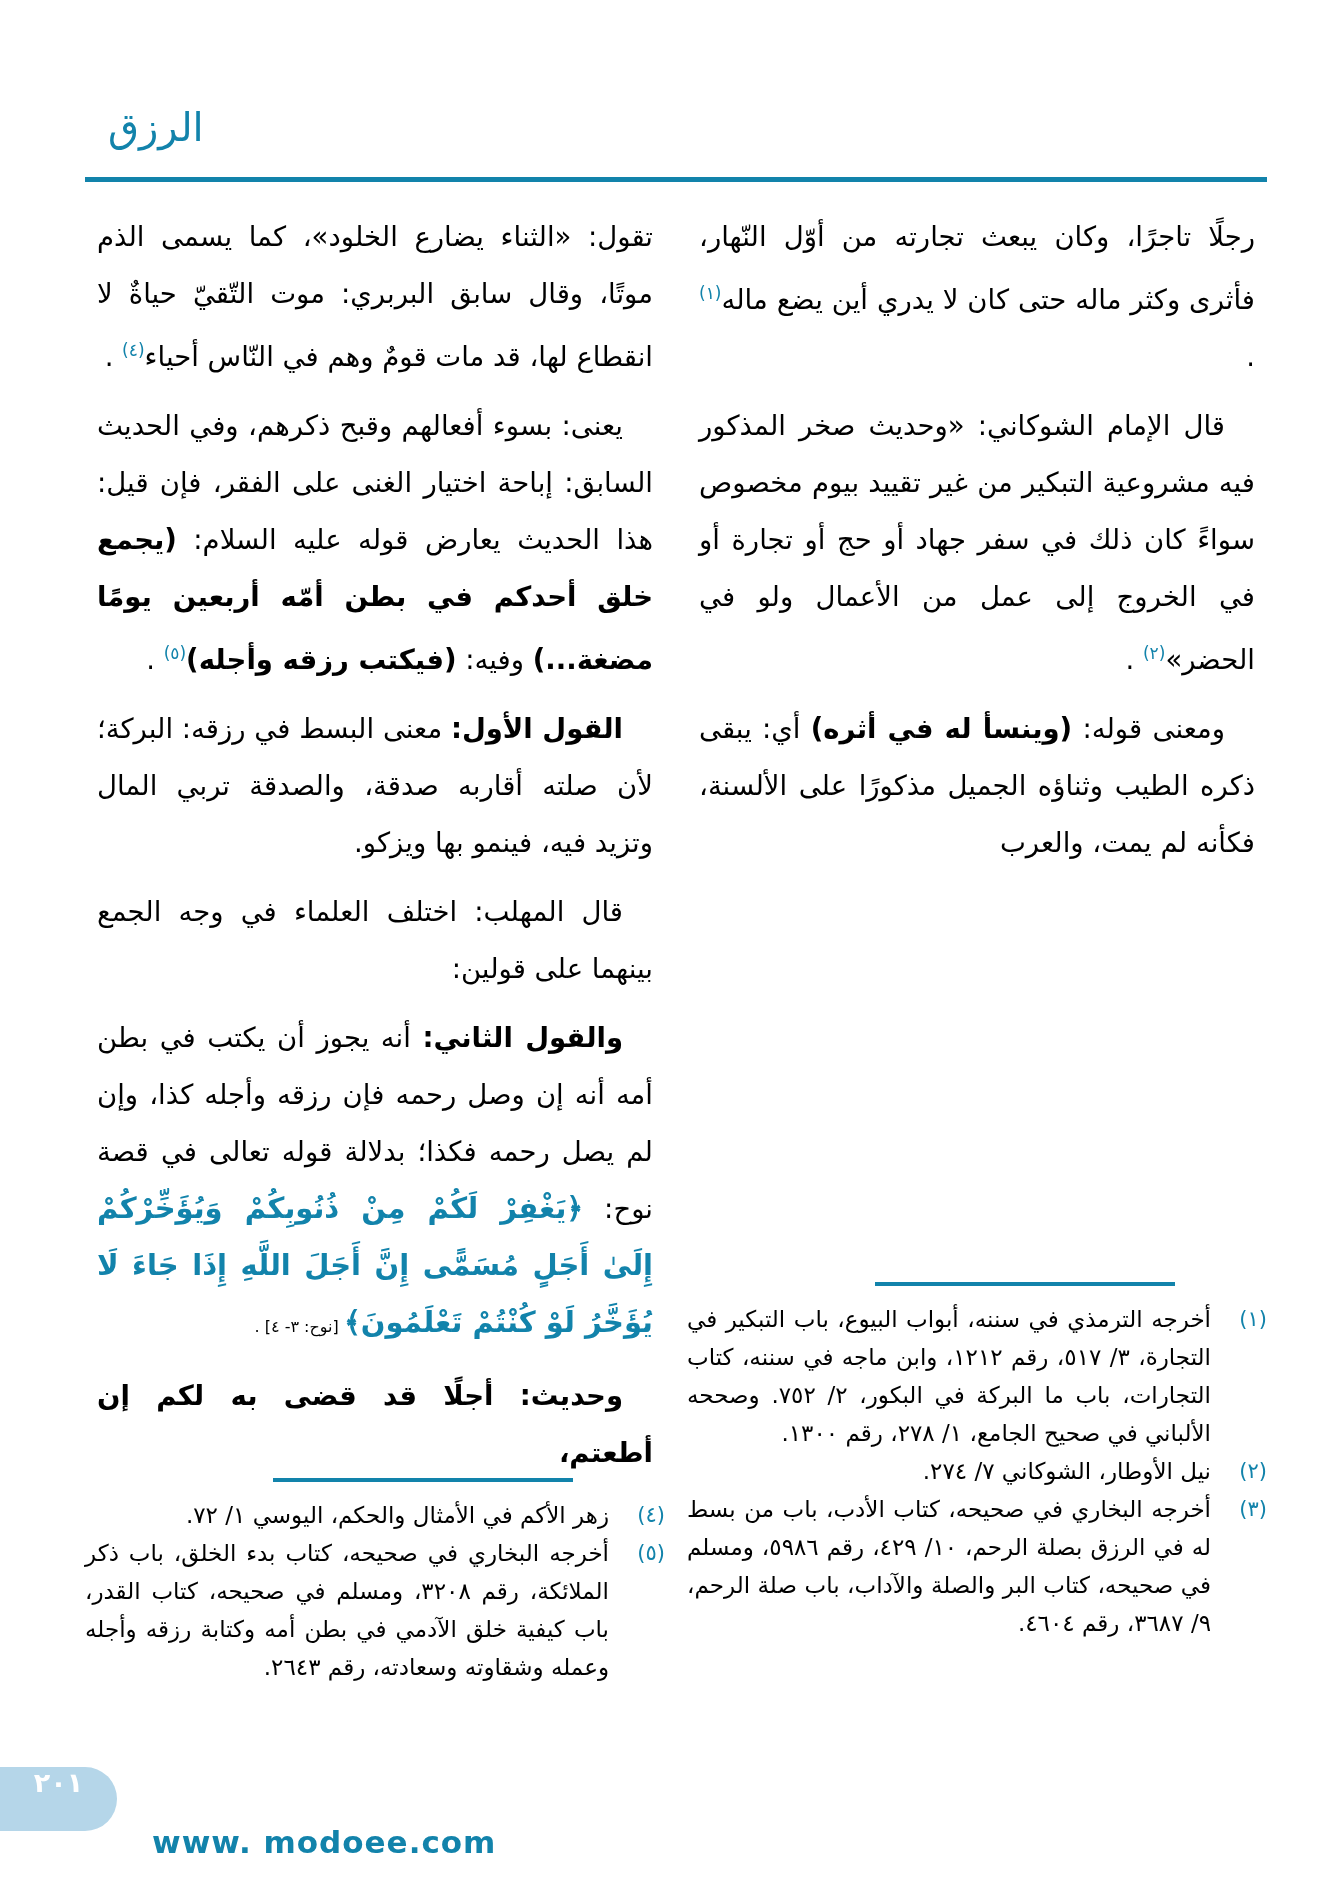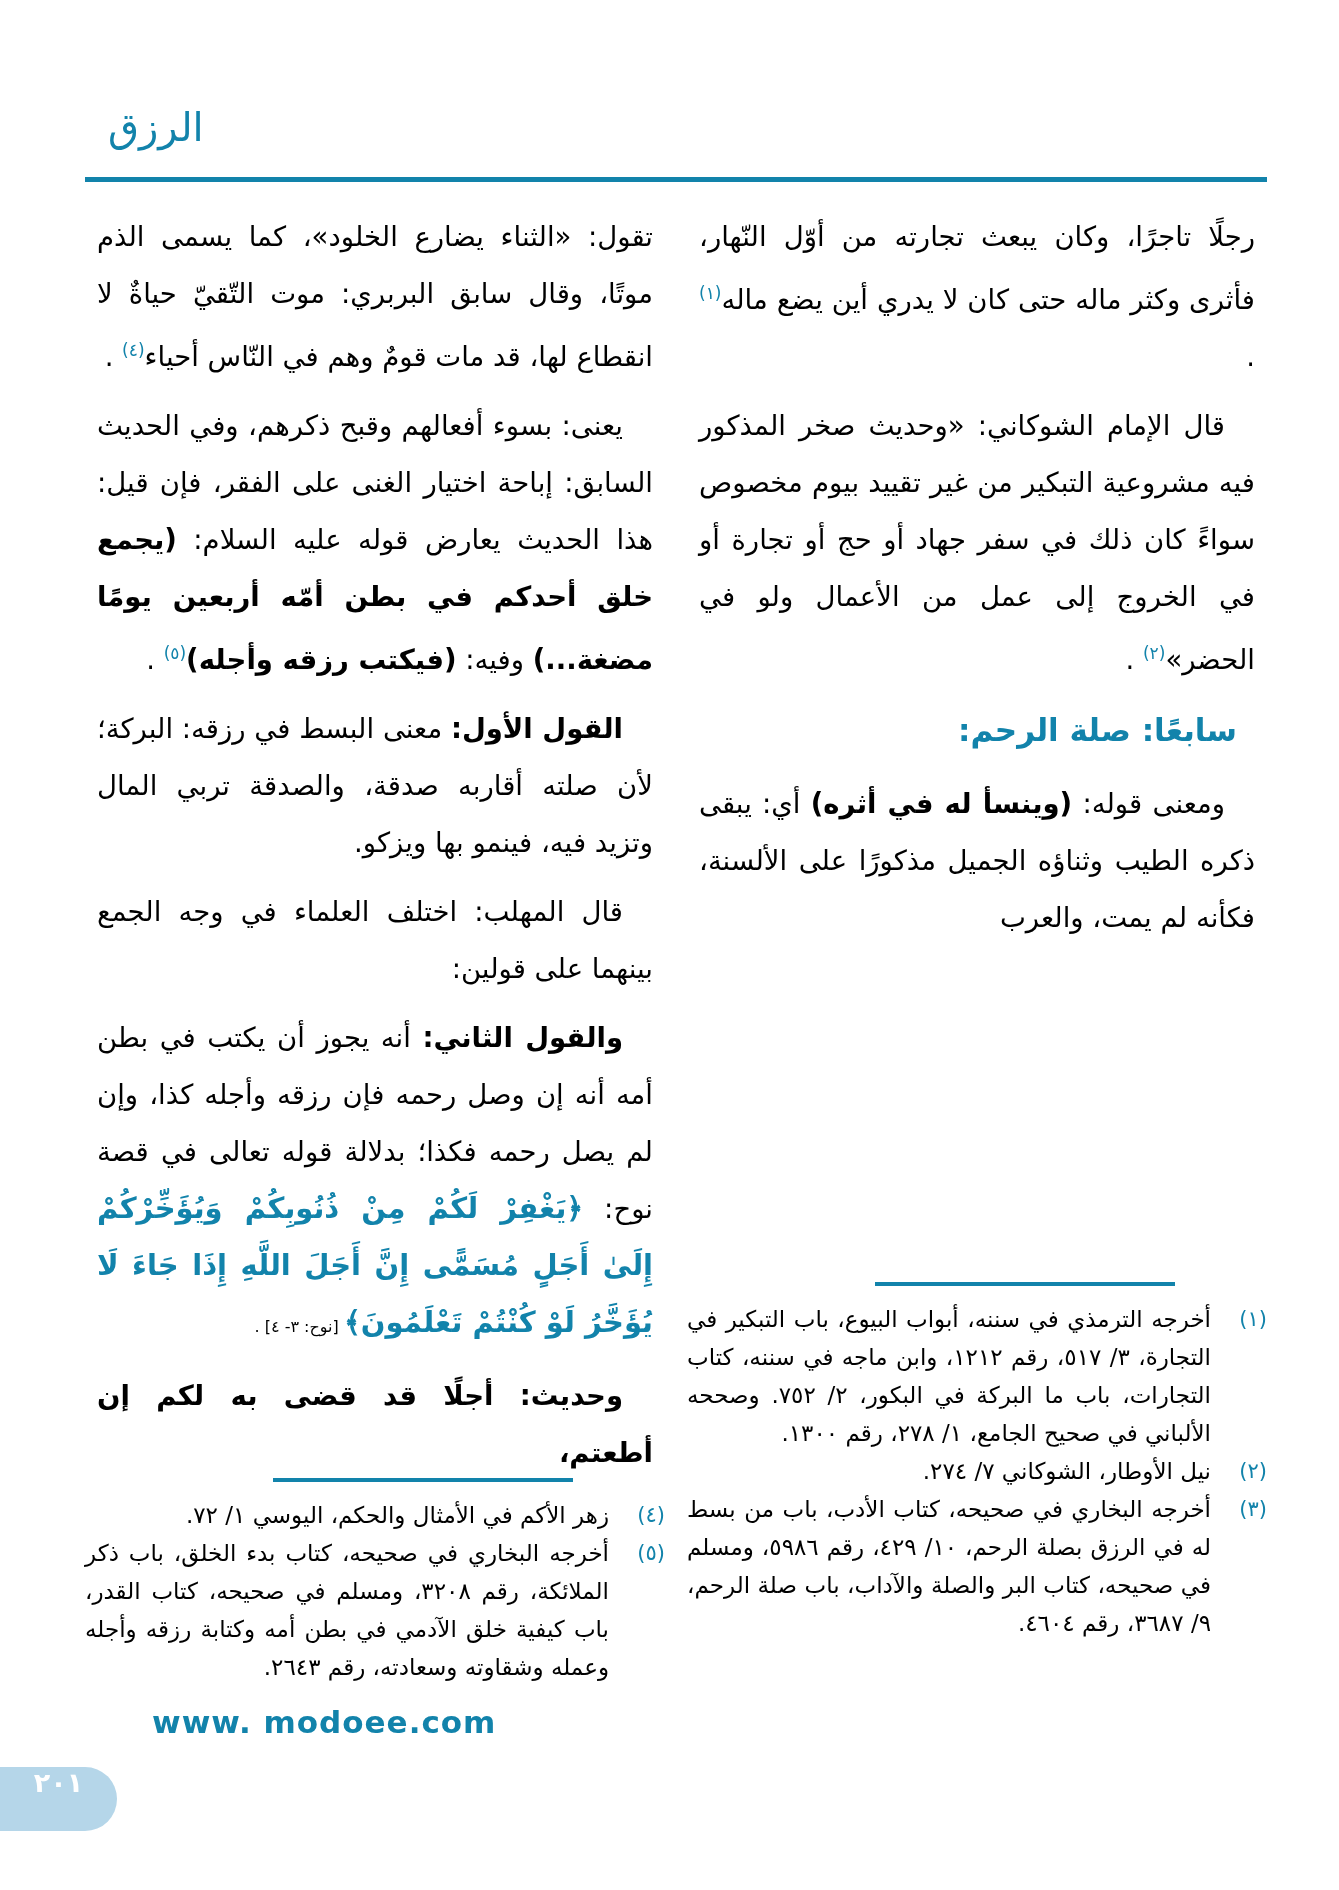--- a/index.html
+++ b/index.html
@@ -81,42 +81,41 @@
     position:absolute;left:0;top:1767px;
     width:117px;height:64px;
     background:var(--pill);
     border-radius:0 34px 34px 0;
     display:flex;align-items:flex-start;justify-content:center;
   }
   .page-number{
     color:#ffffff;font-size:27px;font-weight:bold;direction:rtl;
   }
   .site-url{
-    position:absolute;left:152px;top:1704px;
+    position:absolute;left:152px;top:1824px;
     color:var(--accent);
     font-size:31px;font-weight:bold;
     letter-spacing:1px;
     direction:ltr;
   }
 </style>
 </head>
 <body>
 
 <div class="page" style="--accent: #1283ab; --pill: #b5d6e9;">
 
   <div class="header-title">الرزق</div>
   <div class="header-rule"></div>
 
   <div class="main">
 
     <div class="col col-right">
       <div class="maintext">
         <p><span>رجلًا تاجرًا، وكان يبعث تجارته من أوّل النّهار، فأثرى وكثر ماله حتى كان لا يدري أين يضع ماله</span><span class="fnref">(١)</span><span> .</span></p>
         <p class="indent"><span>قال الإمام الشوكاني: «وحديث صخر المذكور فيه مشروعية التبكير من غير تقييد بيوم مخصوص سواءً كان ذلك في سفر جهاد أو حج أو تجارة أو في الخروج إلى عمل من الأعمال ولو في الحضر»</span><span class="fnref">(٢)</span><span> .</span></p>
-        <p class="section-heading">سابعًا: صلة الرحم:</p>
         <p class="indent"><span>ومعنى قوله: </span><span class="bold">(وينسأ له في أثره)</span><span> أي: يبقى ذكره الطيب وثناؤه الجميل مذكورًا على الألسنة، فكأنه لم يمت، والعرب</span></p>
       </div>
       <div class="fn-sep"></div>
       <div class="footnotes">
         <div class="fn-row">
           <span class="fn-marker">(١)</span>
           <span class="fn-text">أخرجه الترمذي في سننه، أبواب البيوع، باب التبكير في التجارة، ٣/ ٥١٧، رقم ١٢١٢، وابن ماجه في سننه، كتاب التجارات، باب ما البركة في البكور، ٢/ ٧٥٢. وصححه الألباني في صحيح الجامع، ١/ ٢٧٨، رقم ١٣٠٠.</span>
         </div>
         <div class="fn-row">
           <span class="fn-marker">(٢)</span>

